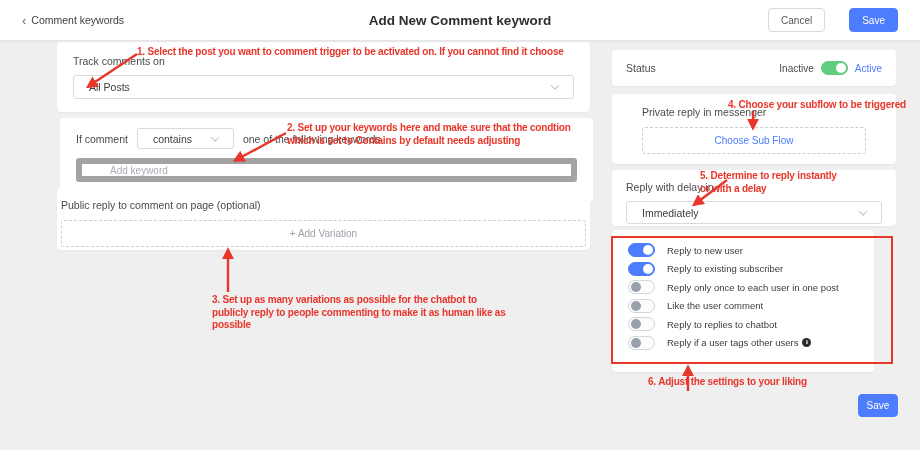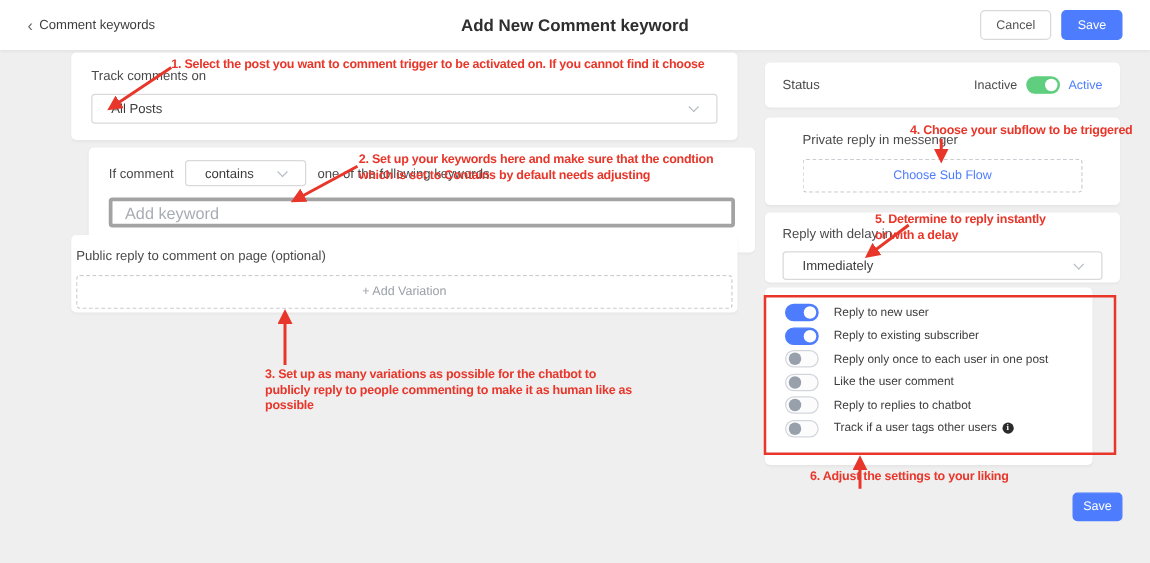--- a/index.html
+++ b/index.html
@@ -21,21 +21,21 @@
   }
   .back {
     position:absolute; left:22px; display:flex; align-items:center; gap:5px;
     font-size:10.5px; color:#3d3d3d; cursor:pointer;
   }
   .back .chev-left { font-size:13px; color:#6b6b6b; line-height:1; }
   .title {
     position:absolute; left:0; right:0; text-align:center;
     font-size:13.5px; font-weight:700; color:#2e2e2e;
   }
-  .header-actions { position:absolute; right:22px; display:flex; gap:8px; }
+  .header-actions { position:absolute; right:22px; display:flex; gap:24px; }
   .btn {
     height:24px; padding:0 12px; border-radius:4px; font-size:10px;
     display:flex; align-items:center; justify-content:center; cursor:pointer;
   }
   .btn-cancel { background:#fff; border:1px solid #d9d9d9; color:#555; }
   .btn-save { background:#4d7cfe; border:1px solid #4d7cfe; color:#fff; }
 
   
   .card {
     position:absolute; background:#fff; border-radius:4px;
@@ -47,36 +47,36 @@
     border:1px solid #d9d9d9; border-radius:3px; background:#fff;
     display:flex; align-items:center; justify-content:space-between;
     padding:0 15px; font-size:10.5px; color:#3c3c3c; cursor:pointer;
   }
   .chev {
     width:6px; height:6px; border-right:1.5px solid #b9bec6;
     border-bottom:1.5px solid #b9bec6; transform:rotate(45deg) translate(-1px,-1px);
     flex:0 0 auto;
   }
   .text-input {
-    width:100%; height:24px; border:3px solid #a3a3a3; border-radius:3px;
-    font-family:"Liberation Sans",sans-serif; font-size:13px; color:#333;
-    padding:0 10px; outline:none;
+    width:100%; height:24px; border:6px solid #a3a3a3; border-radius:3px;
+    font-family:"Liberation Sans",sans-serif; font-size:10px; color:#333;
+    padding:0 28px; outline:none;
   }
   .text-input::placeholder { color:#a8adb5; }
   .dashed-box {
     border:1px dashed #c9ccd1; border-radius:3px; height:27px;
     display:flex; align-items:center; justify-content:center; cursor:pointer;
   }
 
   
   #card-track { left:57px; top:42px; width:533px; height:70px; padding:13px 16px; }
   #card-track .select { margin-top:8px; height:24px; width:100%; }
 
   
-  #card-keyword { left:71px; top:118px; width:533px; height:84px; padding:10px 16px; }
+  #card-keyword { left:60px; top:118px; width:533px; height:84px; padding:10px 16px; }
   .cond-row { display:flex; align-items:center; gap:9px; font-size:10.5px; color:#4a4a4a; }
   .cond-row .select { width:97px; height:21px; }
   #card-keyword .text-input { margin-top:9px; }
 
   
   #card-public { left:57px; top:188px; width:533px; height:62px; padding:11px 4px; }
   #card-public .dashed-box { margin-top:9px; }
   .muted-link { font-size:10px; color:#9aa0a8; }
 
   
@@ -229,21 +229,21 @@
       <div class="switch">
           <div class="knob"></div>
         </div>
       <span class="toggle-label">Reply to replies to chatbot</span>
     </div>
     <div class="toggle-row">
       <div class="switch">
           <div class="knob"></div>
         </div>
       <span class="toggle-label">
-        <span>Track if a user tags other users</span>
+        <span>Reply if a user tags other users</span>
         <span class="info-icon">i</span>
       </span>
     </div>
   </div>
 
   <div class="btn btn-save" id="bottom-save">Save</div>
 
   <div id="red-rect"></div>
 
   <div class="anno" style="left:137px; top:46px;">

